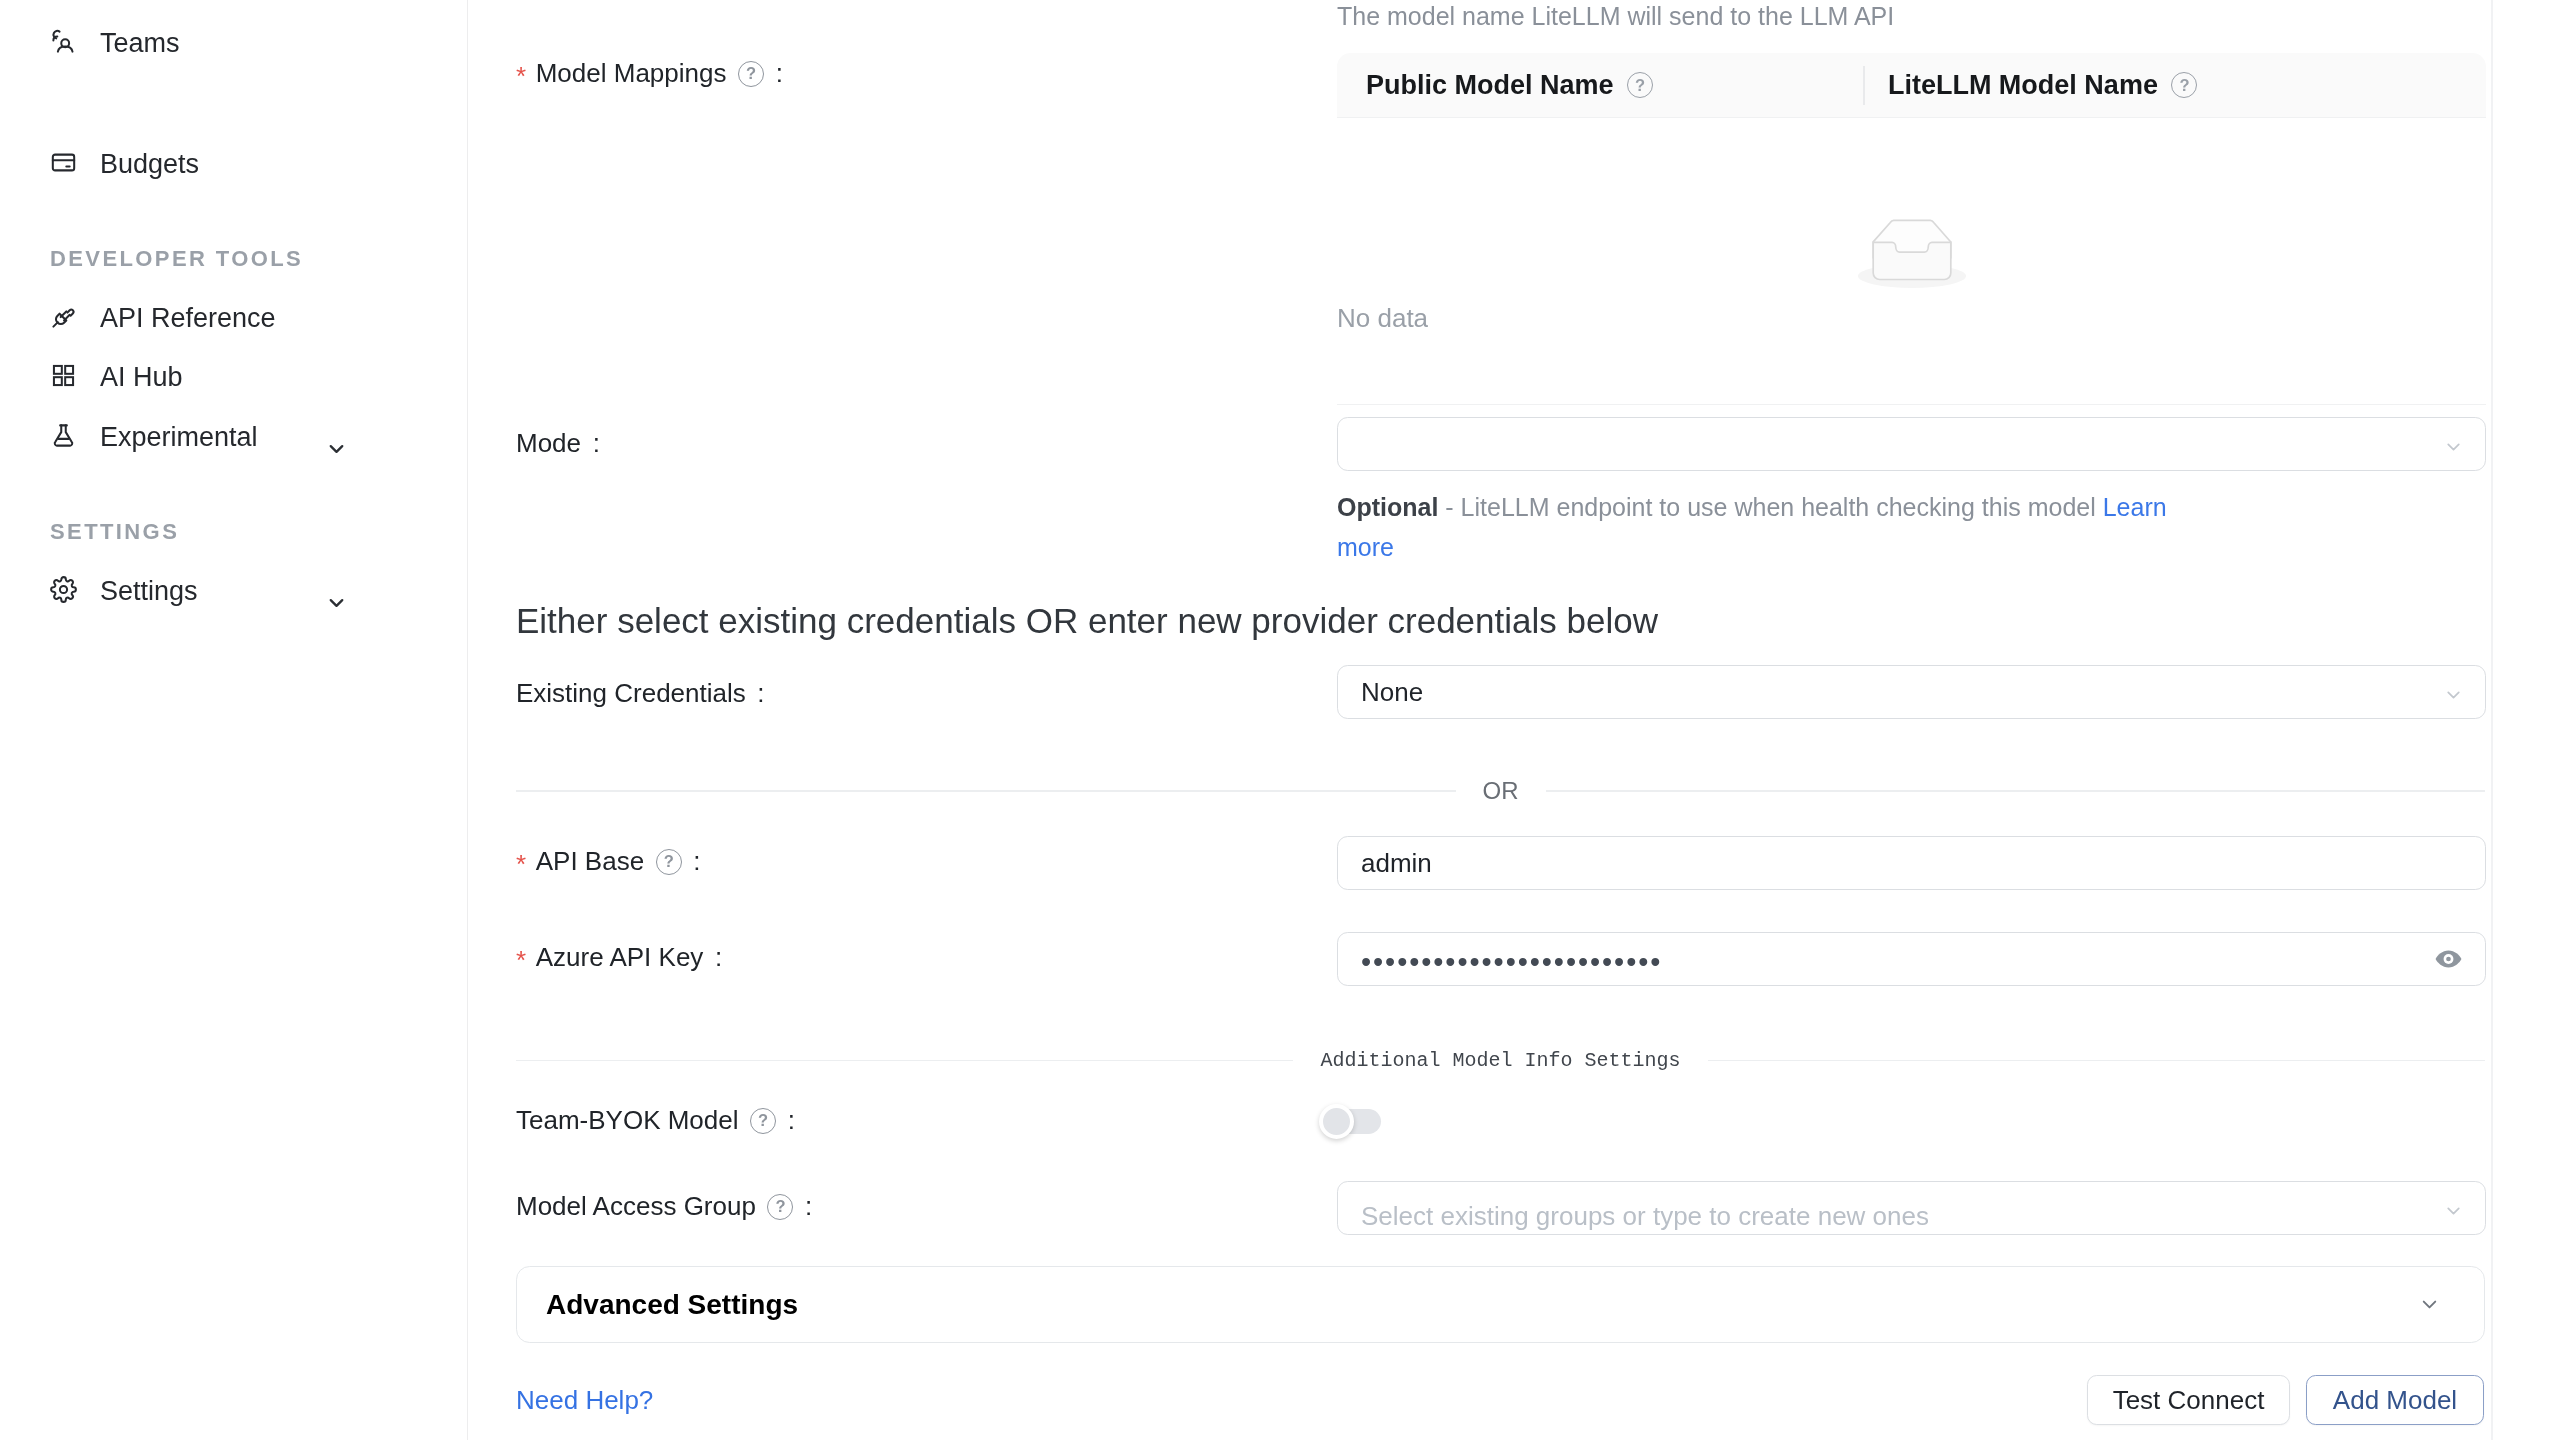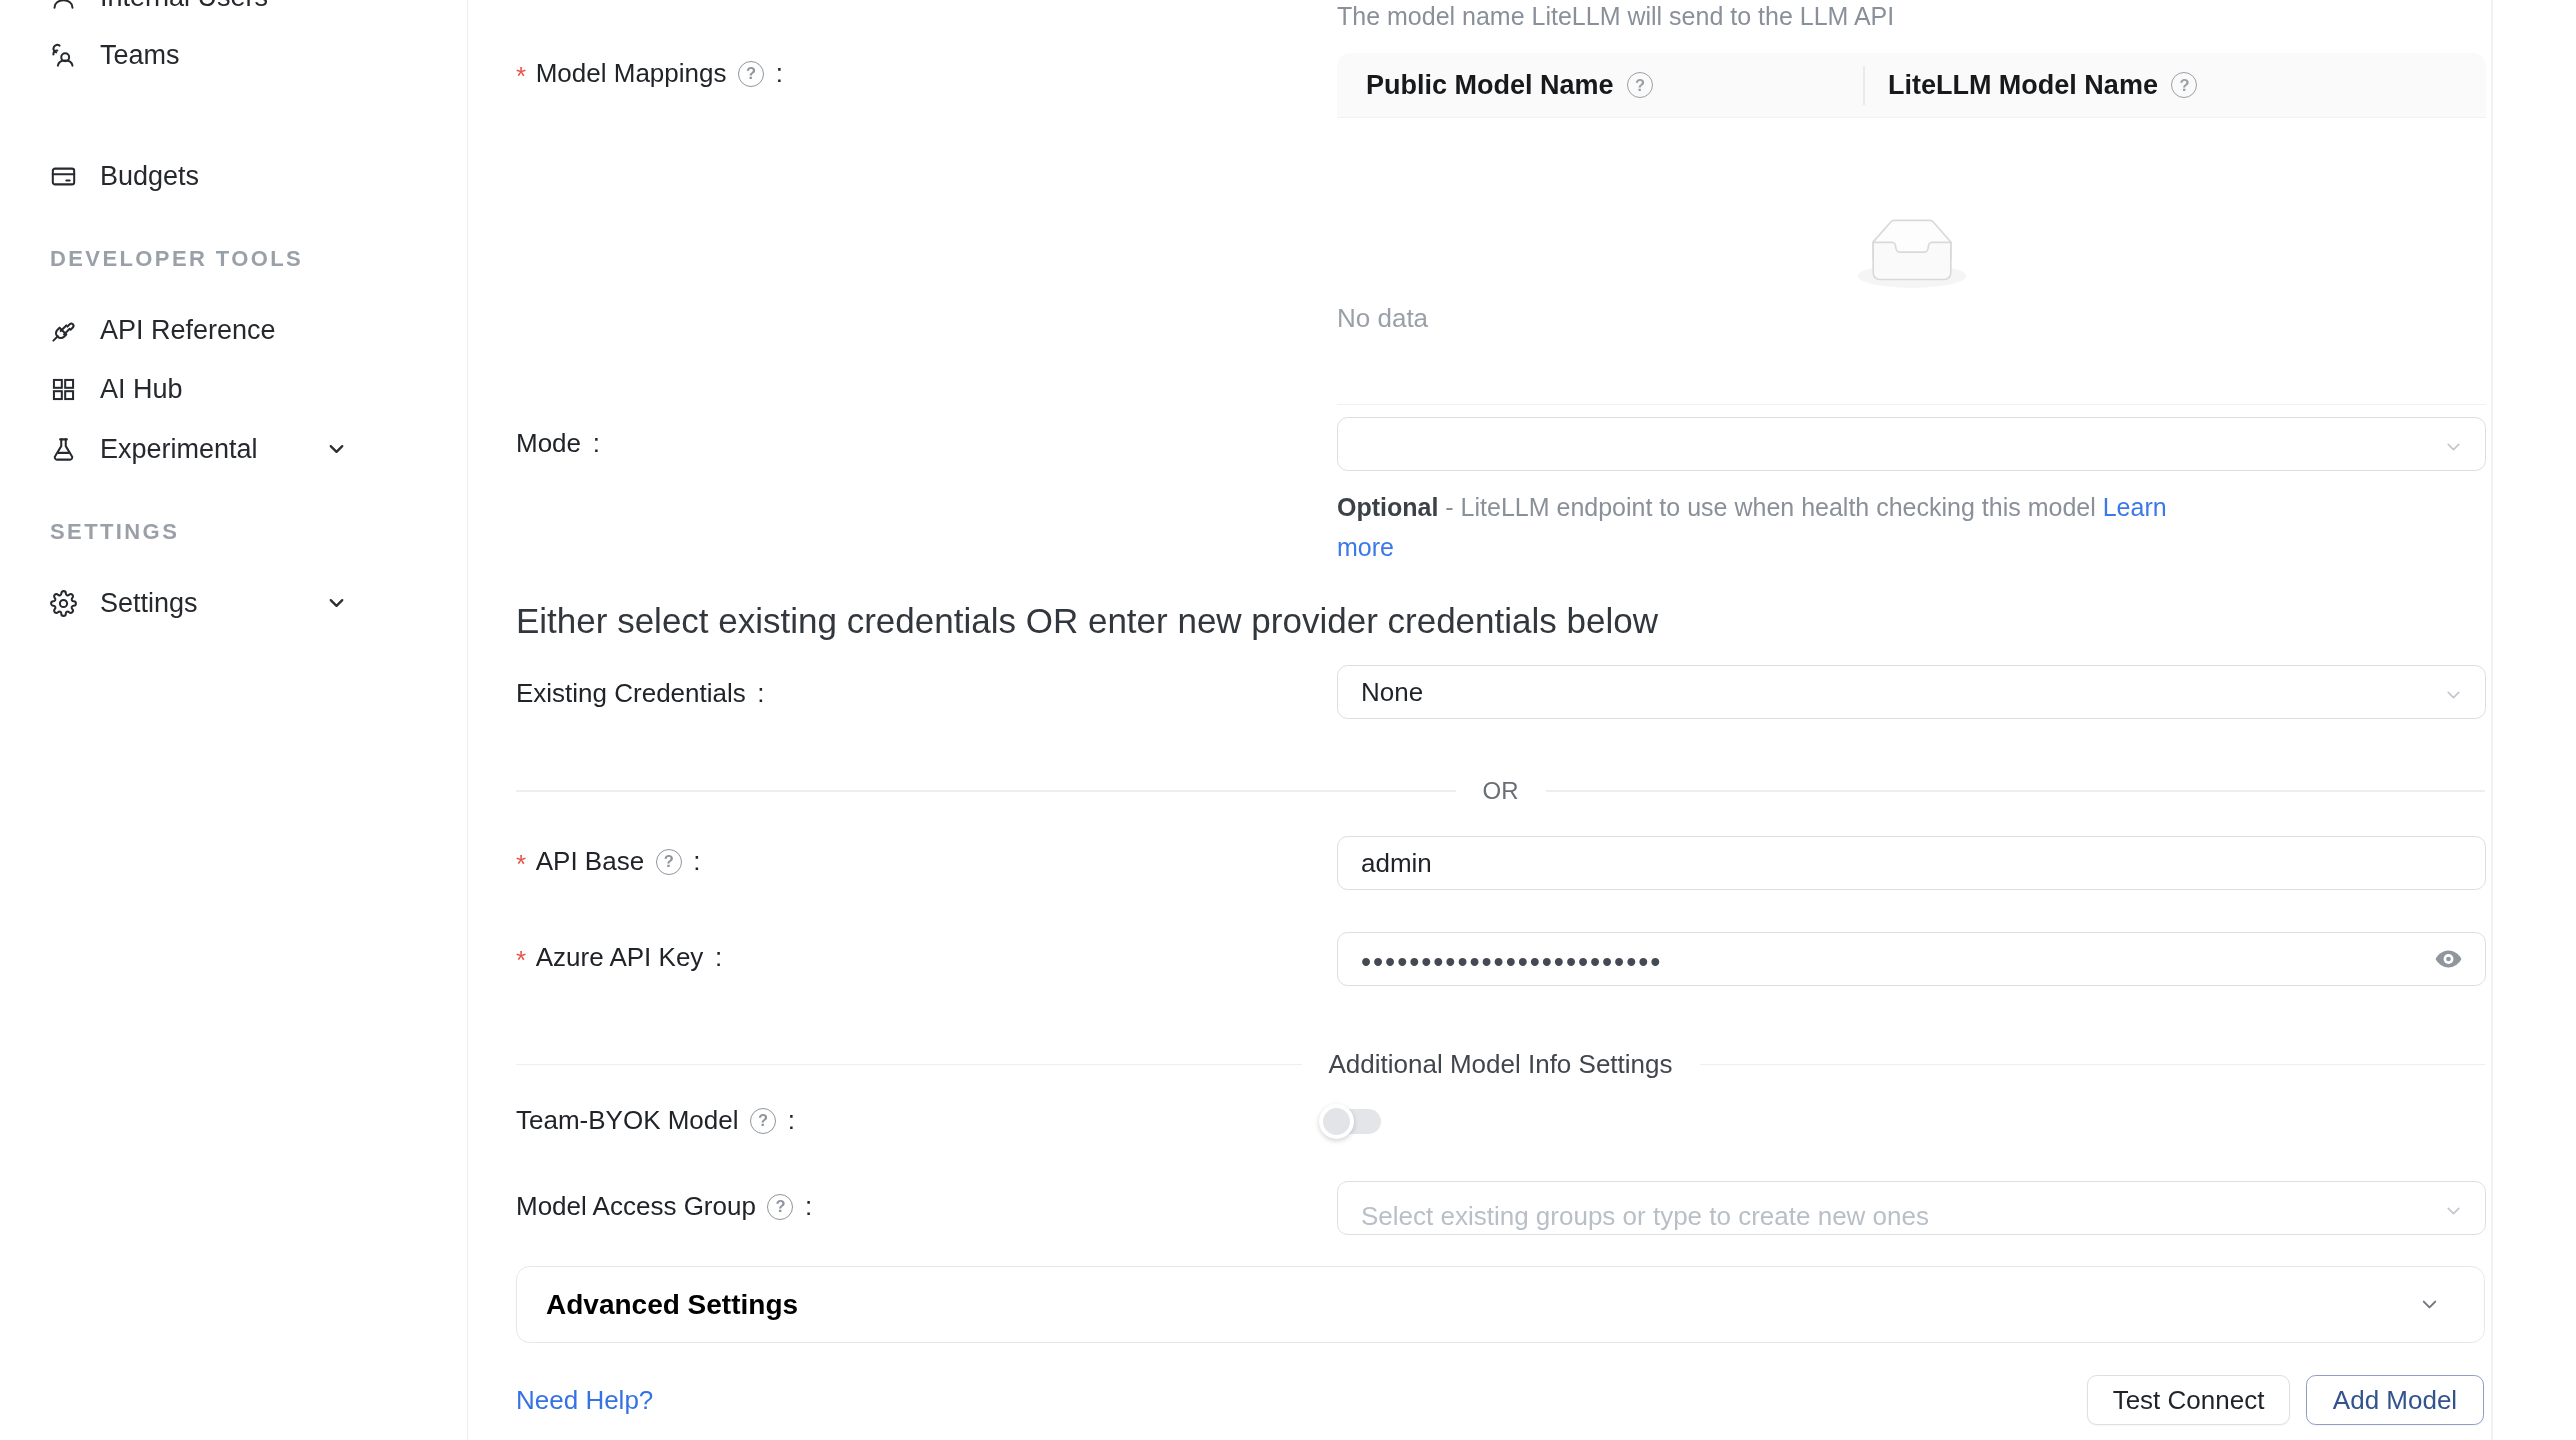--- a/index.html
+++ b/index.html
@@ -3,21 +3,21 @@
 <meta charset="utf-8">
 <style>
   * { margin:0; padding:0; box-sizing:border-box; }
   html,body { width:2576px; height:1440px; overflow:hidden; background:#fff;
     font-family:"Liberation Sans","DejaVu Sans",sans-serif; color:#1f2329; }
 
   
   #sidebar { position:absolute; left:0; top:0; width:468px; height:1440px;
     border-right:1.9px solid #ededee; background:#fff; overflow:hidden; }
   .nav-row { position:absolute; left:0; width:466px; height:54px;
-    display:flex; align-items:center; padding-left:50px; gap:23px; cursor:pointer; }
+    display:flex; padding-left:50px; gap:23px; cursor:pointer; }
   .nav-row .nav-label { font-size:27px; color:#25282d; white-space:nowrap; }
   .nav-ic { width:27px; height:27px; flex:0 0 27px; color:#26292e; display:flex; align-items:center; justify-content:center; }
   .nav-ic svg { width:27px; height:27px; }
   .nav-chev { position:absolute; left:325px; top:50%; transform:translateY(-50%);
     width:23px; height:23px; color:#2b2f34; }
   .sec-head { position:absolute; left:50px; font-size:22px; font-weight:700;
     color:#9aa0a8; letter-spacing:2.4px; }
 
   
   #main { position:absolute; left:468px; top:0; width:2108px; height:1440px; background:#fff; }
@@ -59,21 +59,21 @@
     font-size:25px; color:#8a9099; line-height:40px; }
   .mode-help b { color:#3c4148; font-weight:700; }
   .lnk { color:#3b78e8; cursor:pointer; }
 
   .plain-note { position:absolute; left:48px; font-size:35px; color:#32373d; }
 
   .divider { position:absolute; left:48px; width:1969px; display:flex; align-items:center; }
   .divider .line { flex:1; height:1.9px; background:#eceef0; }
   .div-txt { padding:0 27px; white-space:nowrap; }
   .or-txt { font-size:24px; color:#696e75; }
-  .add-txt { font-size:26px; color:#41464d; }
+  .add-txt { font-size:20px; color:#41464d;font-family:Liberation Mono, monospace; }
 
   .masked { font-size:29px; letter-spacing:1.9px; color:#434a54; position:relative; top:3.9px; }
   .eye-btn { position:absolute; right:19.4px; top:50%; transform:translateY(-50%);
     width:35px; height:27px; cursor:pointer; }
 
   
   .switch { position:absolute; left:851px; top:1104px; width:62px; height:35px; cursor:pointer; }
   .switch .track { position:absolute; left:5.8px; top:4.8px; width:56px; height:25px;
     background:#e3e5e9; border-radius:12.6px; }
   .switch .knob { position:absolute; left:0; top:0; width:35px; height:35px; border-radius:50%;

